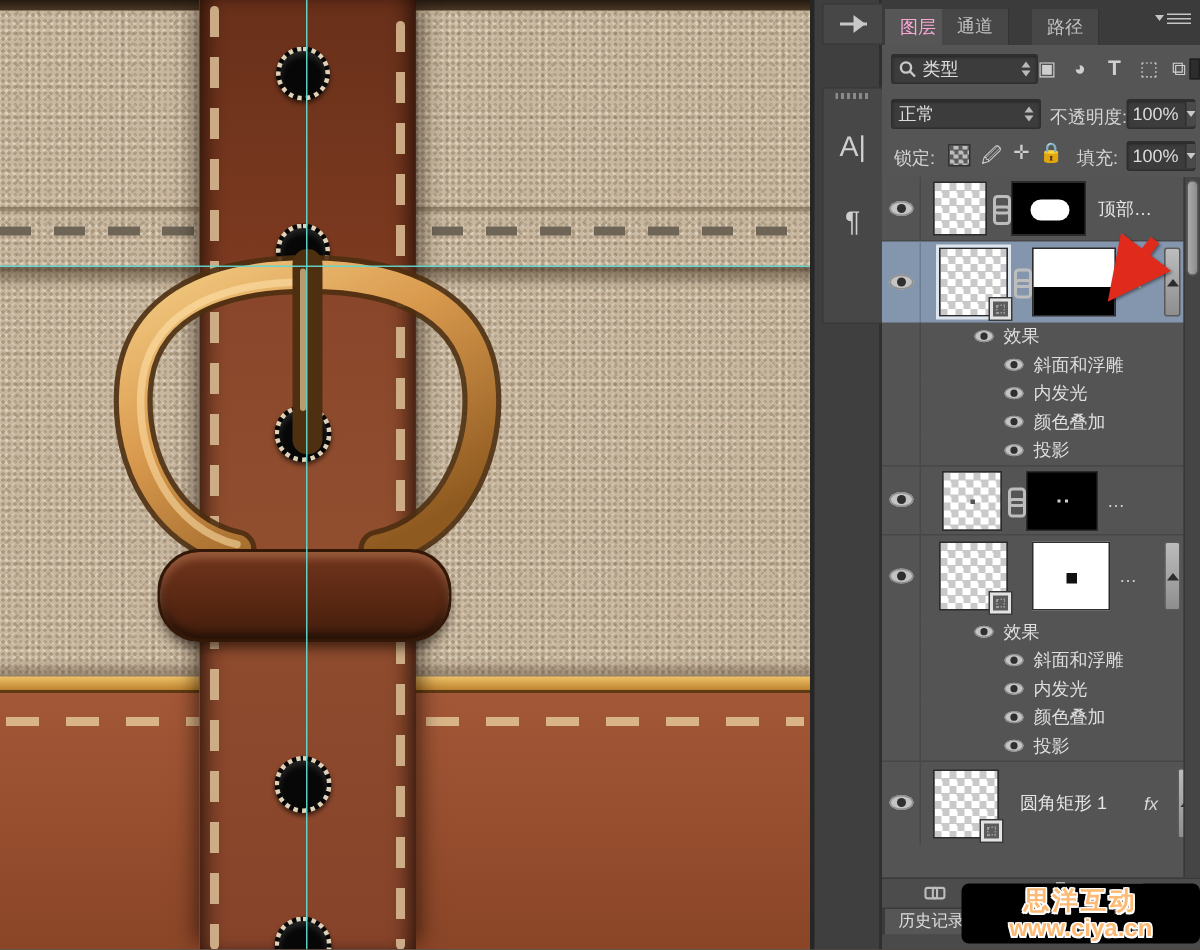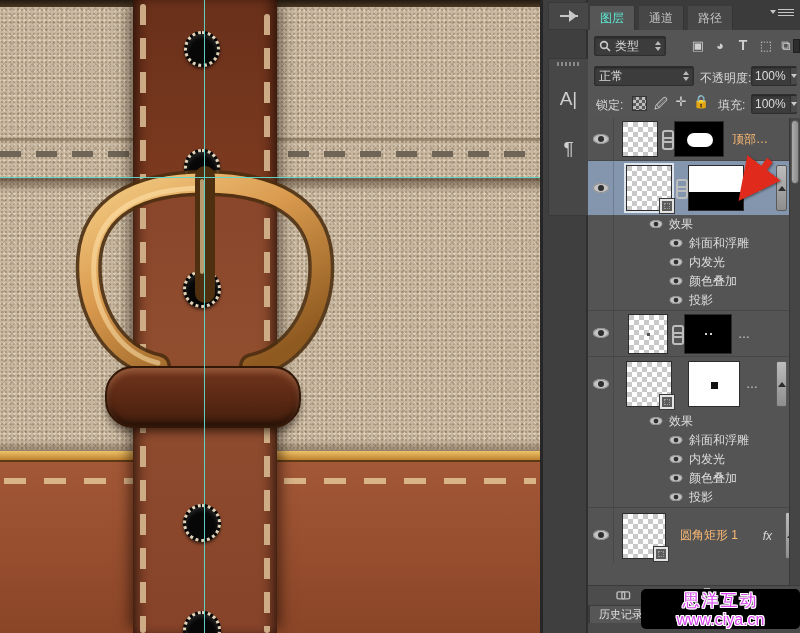--- a/index.html
+++ b/index.html
@@ -29,21 +29,21 @@
   
   #dock{left:540px;top:0;width:48px;height:633px;background:#3f3f3f;border-left:3px solid #262626;border-right:2px solid #2f2f2f;}
   .dock-group{left:5px;width:41px;background:#474747;border:1px solid #393939;border-radius:2px;}
   .grip{height:4px;margin:3px 8px 0 8px;background:repeating-linear-gradient(to right,#8a8a8a 0 2px,transparent 2px 4px);}
   .dock-label{color:#cfcfcf;font-size:19px;text-align:center;}
 
   
   #layers-panel{left:588px;top:0;width:212px;height:605px;background:#555555;}
   #tabbar{left:0;top:0;width:212px;height:30px;background:#3b3b3b;}
   .tab{position:absolute;top:6px;height:24px;line-height:24px;padding:0 10px;font-size:12px;color:#c2c2c2;background:#474747;border-right:1px solid #343434;}
-  .tab.active{background:#565656;color:#5eead4;}
+  .tab.active{background:#565656;color:#f9a8d4;}
   .combo{background:#3c3c3c;border:1px solid #2e2e2e;border-radius:2px;color:#dcdcdc;font-size:12px;display:flex;align-items:center;padding:0 4px;height:20px;box-shadow:inset 0 1px 2px rgba(0,0,0,.4);}
   .spin{margin-left:auto;display:flex;flex-direction:column;gap:2px;}
   .spin i{display:block;width:0;height:0;border-left:3px solid transparent;border-right:3px solid transparent;}
   .spin i.u{border-bottom:4px solid #b9b9b9;}
   .spin i.d{border-top:4px solid #b9b9b9;}
   .valbox{background:#3c3c3c;border:1px solid #2e2e2e;border-radius:2px;color:#dcdcdc;font-size:12px;height:20px;display:flex;align-items:center;padding:0 3px;box-shadow:inset 0 1px 2px rgba(0,0,0,.4);}
   .valbox .dd{margin-left:4px;width:11px;height:16px;background:#4a4a4a;border-left:1px solid #2e2e2e;display:flex;align-items:center;justify-content:center;}
   .valbox .dd i{width:0;height:0;border-left:3px solid transparent;border-right:3px solid transparent;border-top:4px solid #c9c9c9;}
   .lbl{color:#d6d6d6;font-size:12px;}
   .ficon{color:#cfcfcf;font-size:13px;text-align:center;}
@@ -55,21 +55,21 @@
   .eye{width:16px;height:11px;position:relative;display:inline-block;}
   .eye::before{content:"";position:absolute;left:0;top:0;width:16px;height:10px;background:#c4c4c4;border-radius:50%;box-shadow:inset 0 0 0 1px #8f8f8f;}
   .eye::after{content:"";position:absolute;left:5px;top:2px;width:6px;height:6px;background:#2f2f2f;border-radius:50%;}
   .checker{background:repeating-conic-gradient(#ffffff 0% 25%, #c9c9c9 0% 50%) 0 0/10px 10px;border:1px solid #2c2c2c;position:relative;flex:0 0 auto;}
   .tbadge{position:absolute;right:-3px;bottom:-3px;width:14px;height:14px;background:#5c5c5c;border:2px solid #e3e3e3;box-shadow:0 0 0 1px #3a3a3a;}
   .tbadge::after{content:"";position:absolute;left:2px;top:2px;right:2px;bottom:2px;border:1px dotted #9a9a9a;}
   .maskth{border:1px solid #2c2c2c;position:relative;flex:0 0 auto;}
   .chain{width:12px;height:18px;margin:0 2px;flex:0 0 12px;position:relative;}
   .chain::before,.chain::after{content:"";position:absolute;left:2px;width:8px;height:9px;border:2px solid #bdbdbd;border-radius:3px;}
   .chain::before{top:0;} .chain::after{top:7px;}
-  .rowname{color:#fdba74;font-size:12px;margin-left:8px;white-space:nowrap;}
+  .rowname{color:#e5e5e5;font-size:12px;margin-left:8px;white-space:nowrap;}
   .fxtoggle{position:absolute;right:13px;top:4px;bottom:4px;width:11px;background:linear-gradient(#bcbcbc,#8e8e8e);border:1px solid #5a5a5a;border-radius:2px;display:flex;align-items:center;justify-content:center;}
   .fxtoggle i{width:0;height:0;border-left:4px solid transparent;border-right:4px solid transparent;border-bottom:5px solid #2c2c2c;}
   .dots{color:#d0d0d0;font-size:12px;letter-spacing:1px;margin-left:6px;}
   .effrow{position:relative;width:212px;display:flex;align-items:center;height:19px;}
   .eff-eye{transform:scale(.8);}
   .efflbl{color:#dedede;font-size:12px;margin-left:5px;}
   .folder{width:17px;height:12px;background:#c9c9c9;border-radius:1px;position:relative;margin-left:6px;}
   .folder::before{content:"";position:absolute;top:-3px;left:1px;width:7px;height:3px;background:#c9c9c9;border-radius:1px 1px 0 0;}
   .folder::after{content:"";position:absolute;left:2px;top:3px;right:2px;bottom:2px;background:#565656;}
   .tri-exp{width:0;height:0;border-left:5px solid transparent;border-right:5px solid transparent;border-top:6px solid #cccccc;margin-left:6px;}
@@ -96,21 +96,21 @@
   #history-head{position:absolute;left:0;top:0;width:212px;height:18px;background:#3b3b3b;}
   #history-tab{position:absolute;left:2px;top:1px;height:17px;line-height:17px;padding:0 9px;background:#565656;color:#dedede;font-size:11px;}
   .hist-row{position:absolute;left:0;top:18px;width:212px;height:10px;display:flex;align-items:flex-start;gap:7px;padding-left:5px;}
   .hist-box{width:11px;height:10px;border:1px solid #777;background:#3f3f3f;margin-top:2px;}
   .hist-ic{width:13px;height:10px;border:1px solid #b5b5b5;background:#5c5c5c;margin-top:2px;position:relative;}
   .hist-ic::after{content:"";position:absolute;left:2px;top:2px;right:2px;height:1px;background:#b5b5b5;box-shadow:0 3px 0 #b5b5b5;}
   .hist-lbl{color:#d8d8d8;font-size:12px;margin-top:1px;}
 
   
   #watermark{left:641px;top:589px;width:159px;height:40px;background:#000;border-radius:5px;z-index:60;display:flex;flex-direction:column;align-items:center;justify-content:center;}
-  .wm{font-weight:normal;color:#d946ef;
+  .wm{font-weight:bold;color:#fdba74;
       text-shadow:-1px -1px 0 #fff,1px -1px 0 #fff,-1px 1px 0 #fff,1px 1px 0 #fff,0 -1px 0 #fff,0 1px 0 #fff,-1px 0 0 #fff,1px 0 0 #fff;}
   .wm1{font-size:17px;letter-spacing:2px;}
   .wm2{font-size:16px;margin-top:-1px;}
 
   #arrow-svg{position:absolute;left:0;top:0;z-index:50;pointer-events:none;filter:drop-shadow(1px 1px 1px rgba(0,0,0,.45));}
   #menu-icon{position:absolute;right:6px;top:7px;width:16px;height:10px;}
   #menu-icon i{display:block;height:1px;background:#c5c5c5;margin-top:2px;}
   #menu-icon::before{content:"";position:absolute;left:-8px;top:3px;width:0;height:0;border-left:3px solid transparent;border-right:3px solid transparent;border-top:4px solid #c5c5c5;}
 </style>
 </head>
@@ -180,30 +180,30 @@
     <div class="abs dock-group" style="top:58px;height:158px;">
       <div class="grip"></div>
       <div class="dock-label" style="margin-top:22px;">A|</div>
       <div class="dock-label" style="margin-top:28px;">¶</div>
     </div>
   </div>
 
   <div id="layers-panel" class="abs">
     <div id="tabbar" class="abs">
       <div class="tab active" style="left:2px;">图层</div>
-      <div class="tab" style="left:51px;">通道</div>
+      <div class="tab" style="left:40px;font-family:Liberation Mono, monospace;">通道</div>
       <div class="tab" style="left:100px;">路径</div>
       <div id="menu-icon">
           <i></i>
           <i></i>
           <i></i>
         </div>
     </div>
 
-    <div class="abs" style="left:6px;top:36px;width:72px;">
+    <div class="abs" style="left:6px;top:36px;width:98px;">
       <div class="combo">
         <svg width="12" height="12" style="margin-right:4px;">
           <circle cx="5" cy="5" r="3.4" fill="none" stroke="#c9c9c9" stroke-width="1.6"></circle>
           <line x1="7.6" y1="7.6" x2="11" y2="11" stroke="#c9c9c9" stroke-width="1.6"></line>
         </svg>
         <span>类型</span>
         <span class="spin">
             <i class="u"></i>
             <i class="d"></i>
           </span>

